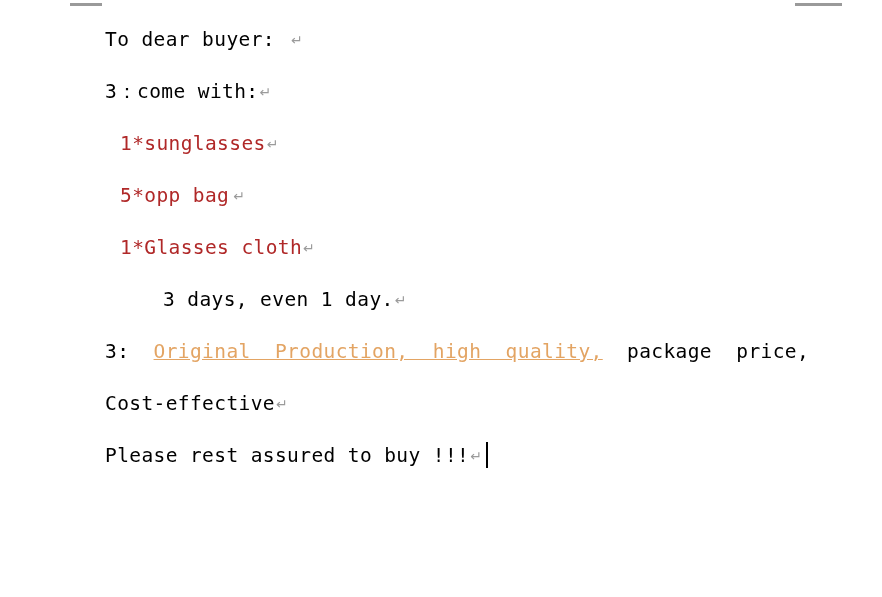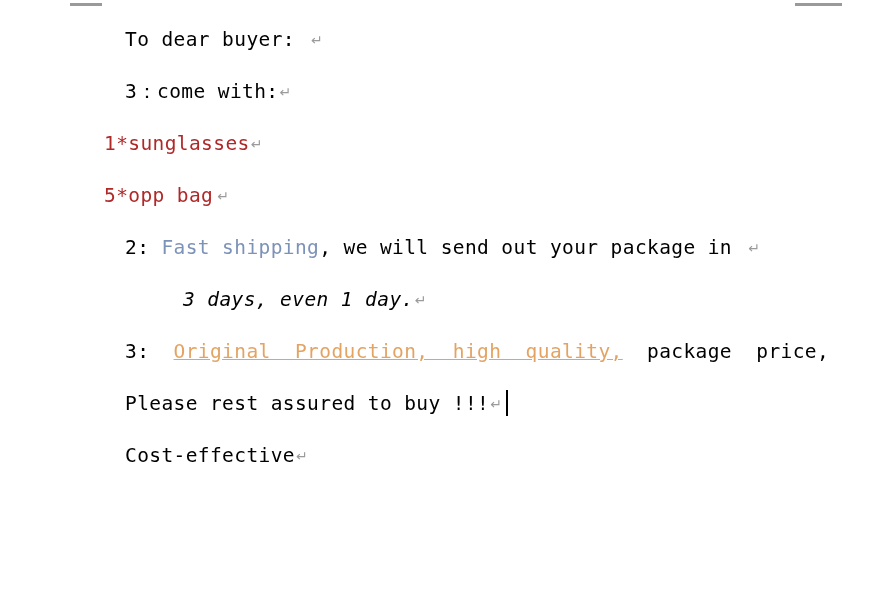--- a/index.html
+++ b/index.html
@@ -25,35 +25,34 @@
   }
   .margin-marker.left  { left: 70px;  width: 32px; }
   .margin-marker.right { left: 795px; width: 47px; }
 
   
   .doc-body {
     position: absolute;
     top: 14px;
     left: 0;
     width: 762px;
-    margin-left: 20px;
   }
 
   .doc-line {
     font-size: 19.5px;
     line-height: 52px;
     color: #000000;
     white-space: pre;
     letter-spacing: 0.4px;
     padding-left: 105px;
     height: 52px;
   }
 
-  .doc-line.indent-1 { padding-left: 84px; }
-  .doc-line.indent-2 { padding-left: 163px; font-style: italic; }
+  .doc-line.indent-1 { padding-left: 120px; }
+  .doc-line.indent-2 { padding-left: 163px; }
 
   
   .run            { white-space: pre; }
   .run.c-red      { color: #b02828; }
   .run.c-blue     { color: #7d92b8; }
   .run.c-orange   { color: #e3a463; text-decoration: underline; }
   .run.c-black    { color: #000000; }
 
   
   .return-mark {
@@ -81,18 +80,18 @@
 <body>
 
 <div class="margin-marker left"></div>
 <div class="margin-marker right"></div>
 
 <div class="doc-body" id="doc-body">
     <div class="doc-line"><span class="run c-black">To dear buyer: </span><span class="return-mark">↵</span></div>
     <div class="doc-line"><span class="run c-black">3：come with:</span><span class="return-mark tight">↵</span></div>
     <div class="doc-line indent-1"><span class="run c-red">1*sunglasses</span><span class="return-mark tight">↵</span></div>
     <div class="doc-line indent-1"><span class="run c-red">5*opp bag</span><span class="return-mark">↵</span></div>
-    <div class="doc-line"><span class="run c-black">2: </span><span class="run c-blue">Fast shipping</span><span class="run c-black">, we will send out your package in </span><span class="return-mark">↵</span></div>
+    <div class="doc-line indent-1"><span class="run c-red">1*Glasses cloth</span><span class="return-mark tight">↵</span></div>
     <div class="doc-line indent-2"><span class="run c-black">3 days, even 1 day.</span><span class="return-mark tight">↵</span></div>
     <div class="doc-line"><span class="run c-black">3:  </span><span class="run c-orange">Original  Production,  high  quality,</span><span class="run c-black">  package  price,</span></div>
+    <div class="doc-line"><span class="run c-black">Cost-effective</span><span class="return-mark tight">↵</span></div>
     <div class="doc-line"><span class="run c-black">Please rest assured to buy !!!</span><span class="return-mark tight">↵</span><span class="caret"></span></div>
-    <div class="doc-line"><span class="run c-black">Cost-effective</span><span class="return-mark tight">↵</span></div>
   </div>
 
 </body></html>

